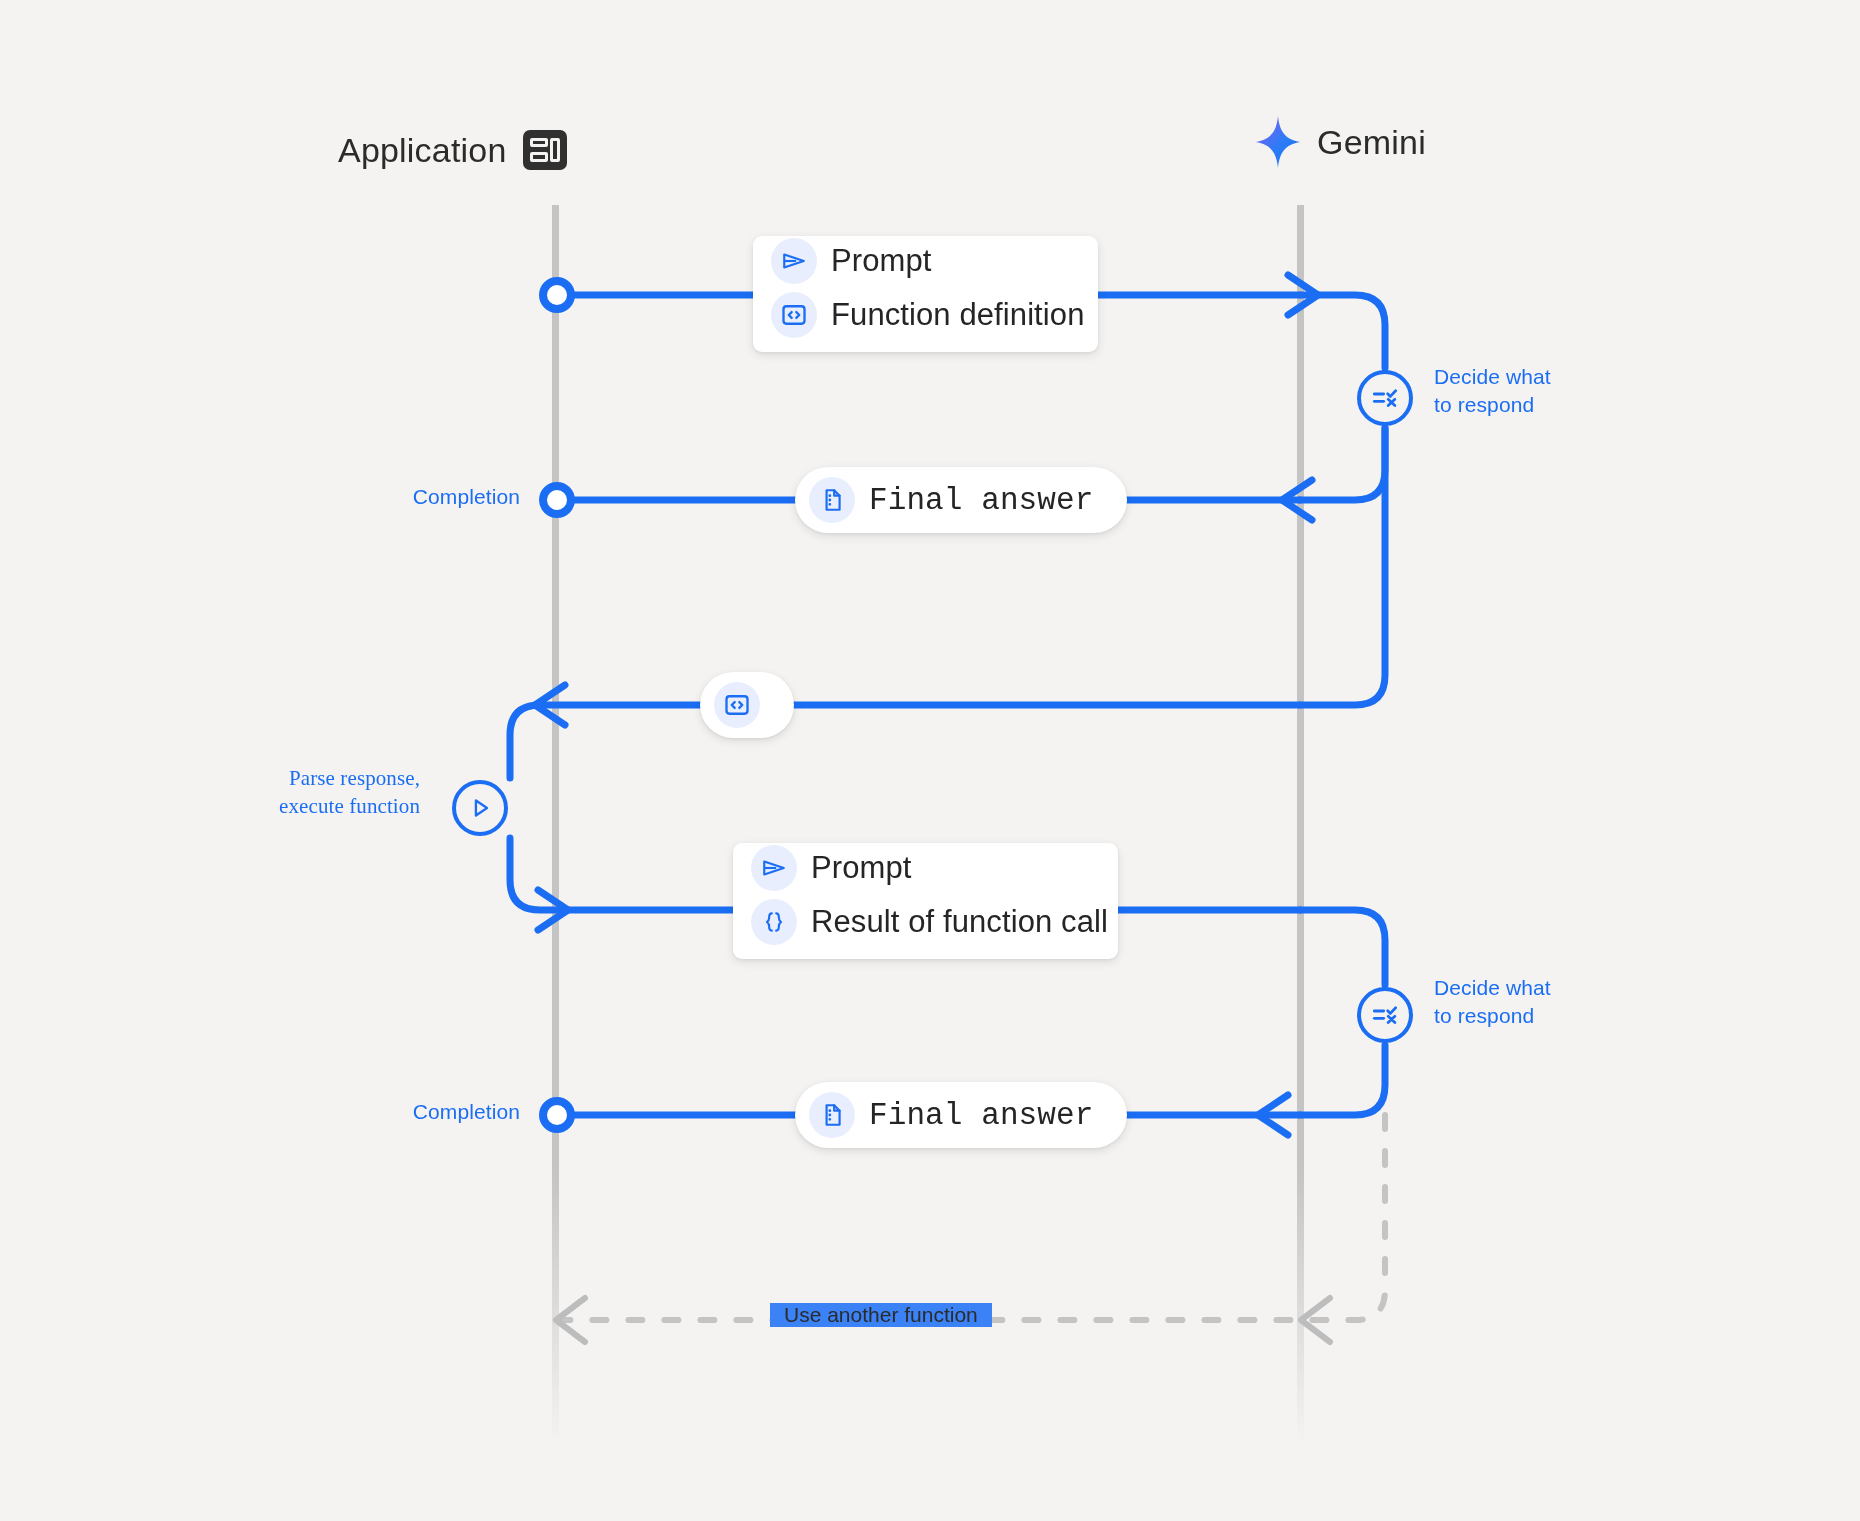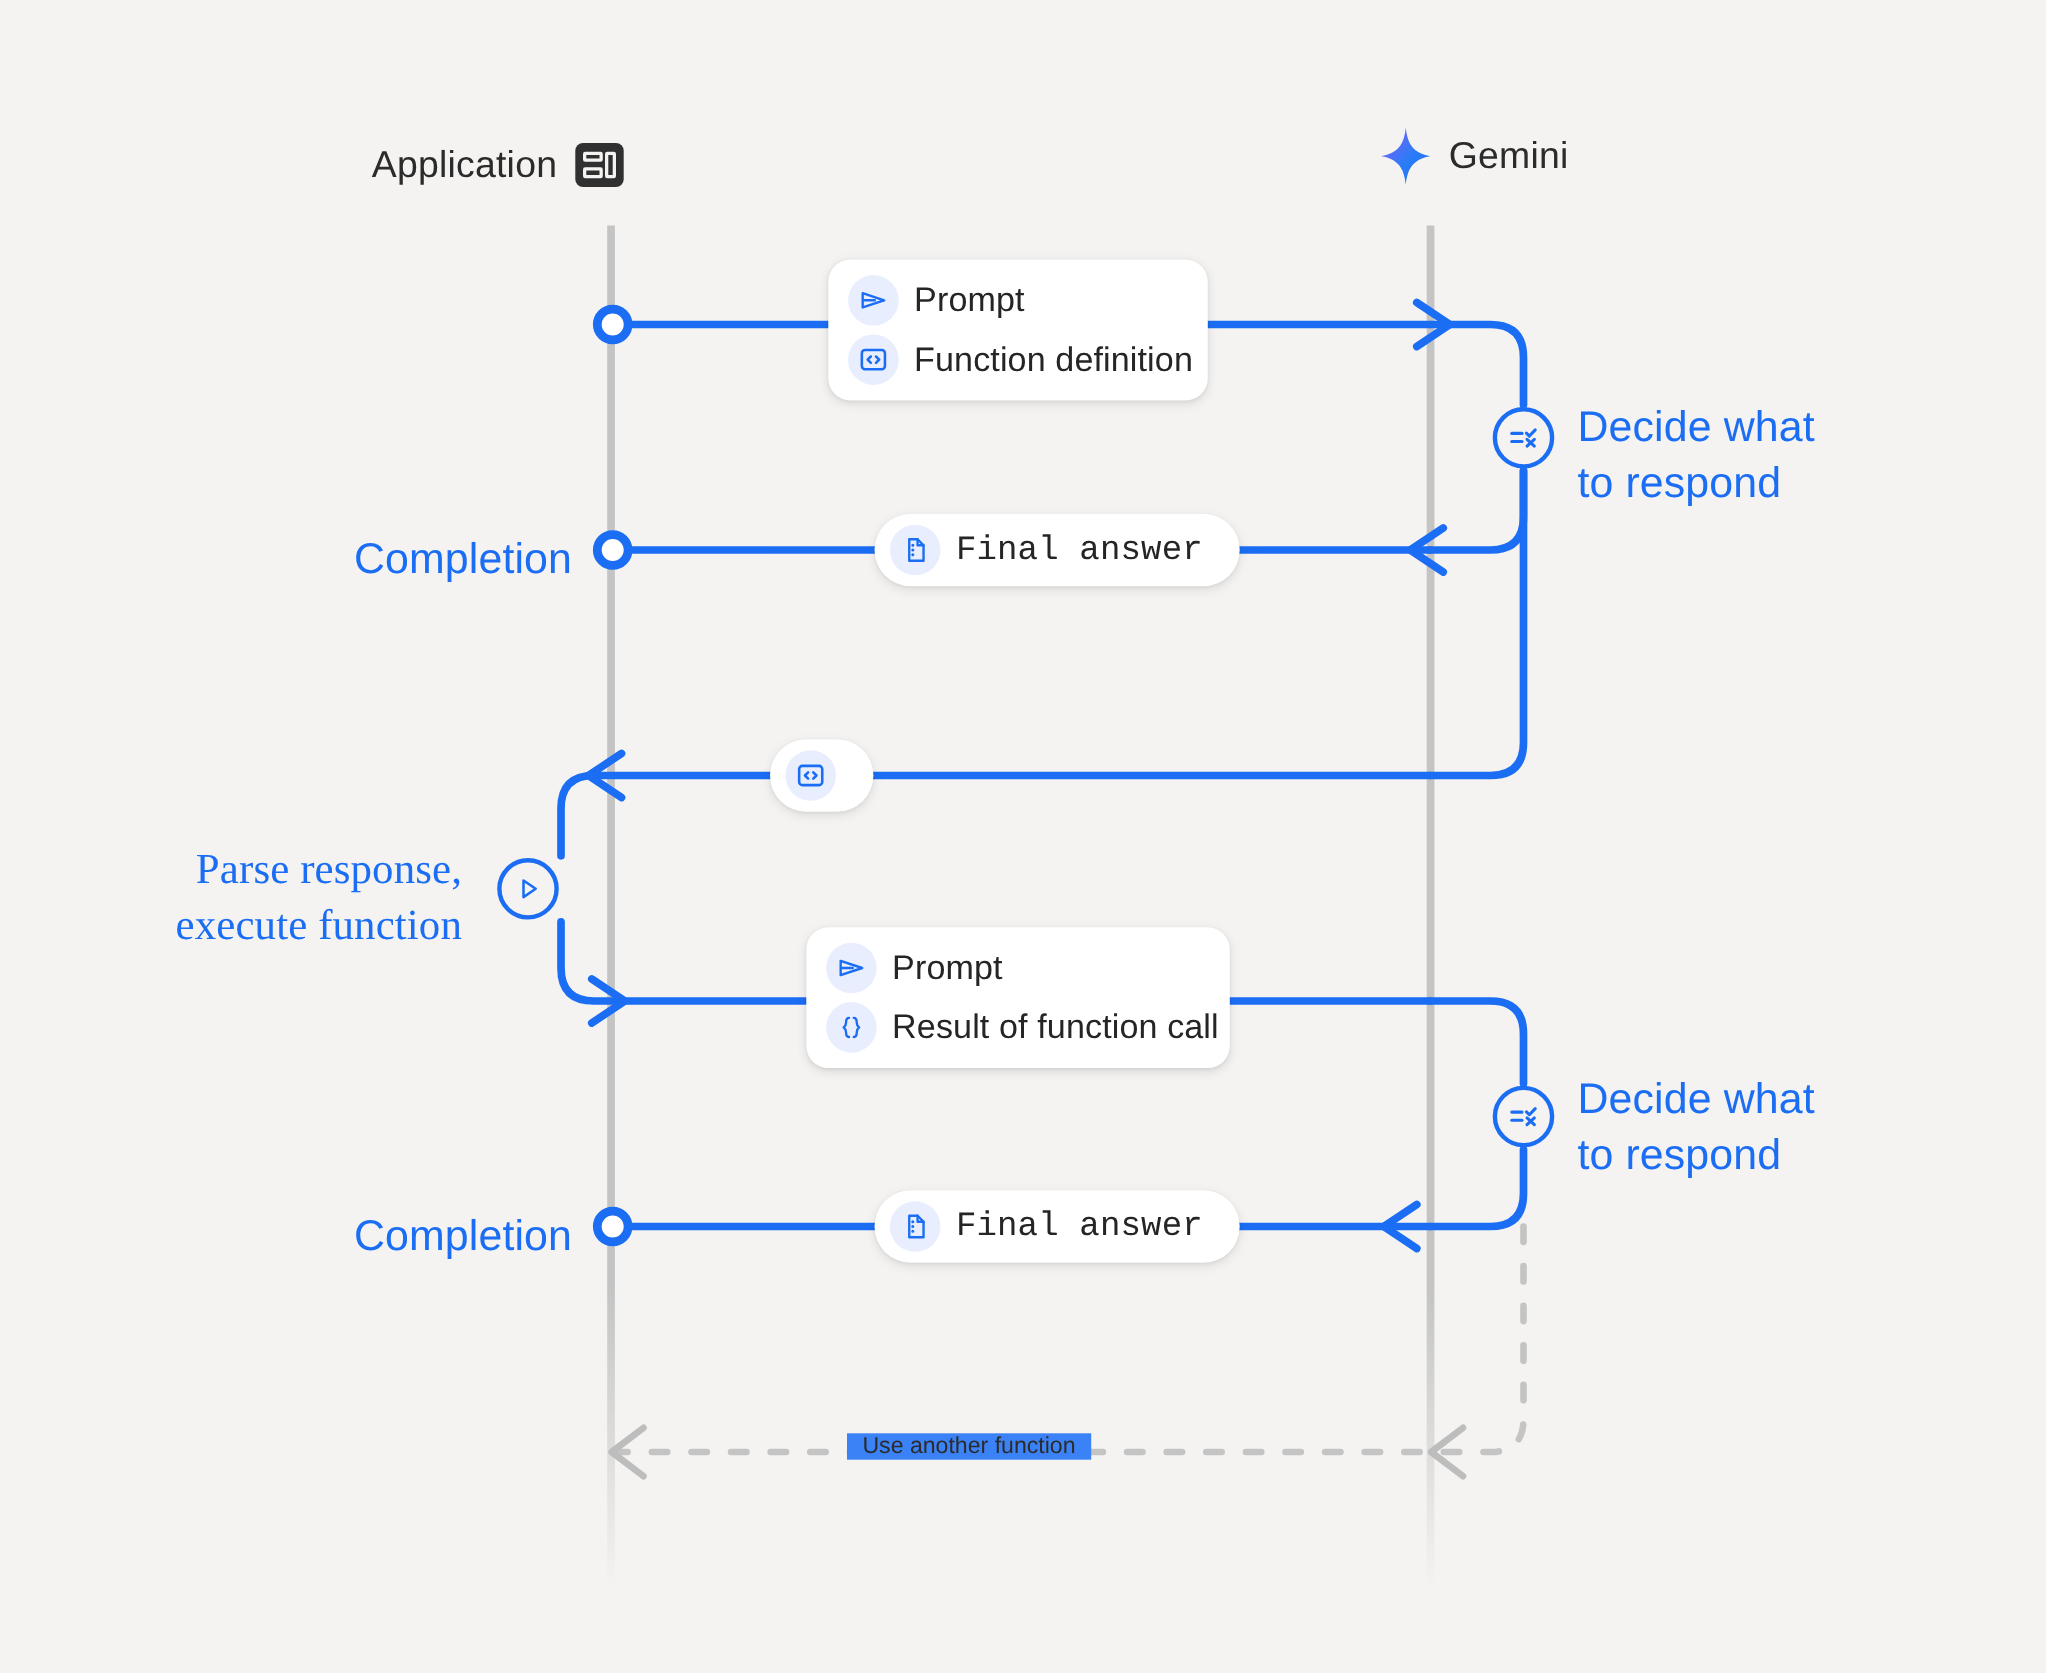--- a/index.html
+++ b/index.html
@@ -70,23 +70,23 @@
     border: 3px solid #f4f3f1;
     border-radius: 2px;
     box-sizing: border-box;
   }
   .gem-icon { width: 46px; height: 52px; flex: none; }
 
   
   .card {
     position: absolute;
     background: #ffffff;
-    border-radius: 20px;
+    border-radius: 9px;
     box-shadow: 0 3px 10px rgba(0,0,0,.10), 0 1px 3px rgba(0,0,0,.06);
-    padding: 14px 30px 14px 18px;
+    padding: 2px 30px 14px 18px;
     display: flex;
     flex-direction: column;
     gap: 8px;
     box-sizing: border-box;
   }
   .card.single { border-radius: 40px; padding: 10px 34px 10px 14px; font-family: Liberation Mono, monospace; }
   .row {
     display: flex;
     align-items: center;
     gap: 14px;
@@ -115,21 +115,21 @@
     border: 4px solid #1b6ef3;
     background: #f4f3f1;
     box-sizing: border-box;
     display: flex;
     align-items: center;
     justify-content: center;
   }
   .note {
     position: absolute;
     color: #1b6ef3;
-    font-size: 39px;
+    font-size: 21px;
     line-height: 1.32;
     white-space: pre-line;
     letter-spacing: .1px;
   }
   .note.right { text-align: left; }
   .note.left  { text-align: right; }
 
   .loop-label {
     position: absolute;
     font-size: 21px;

